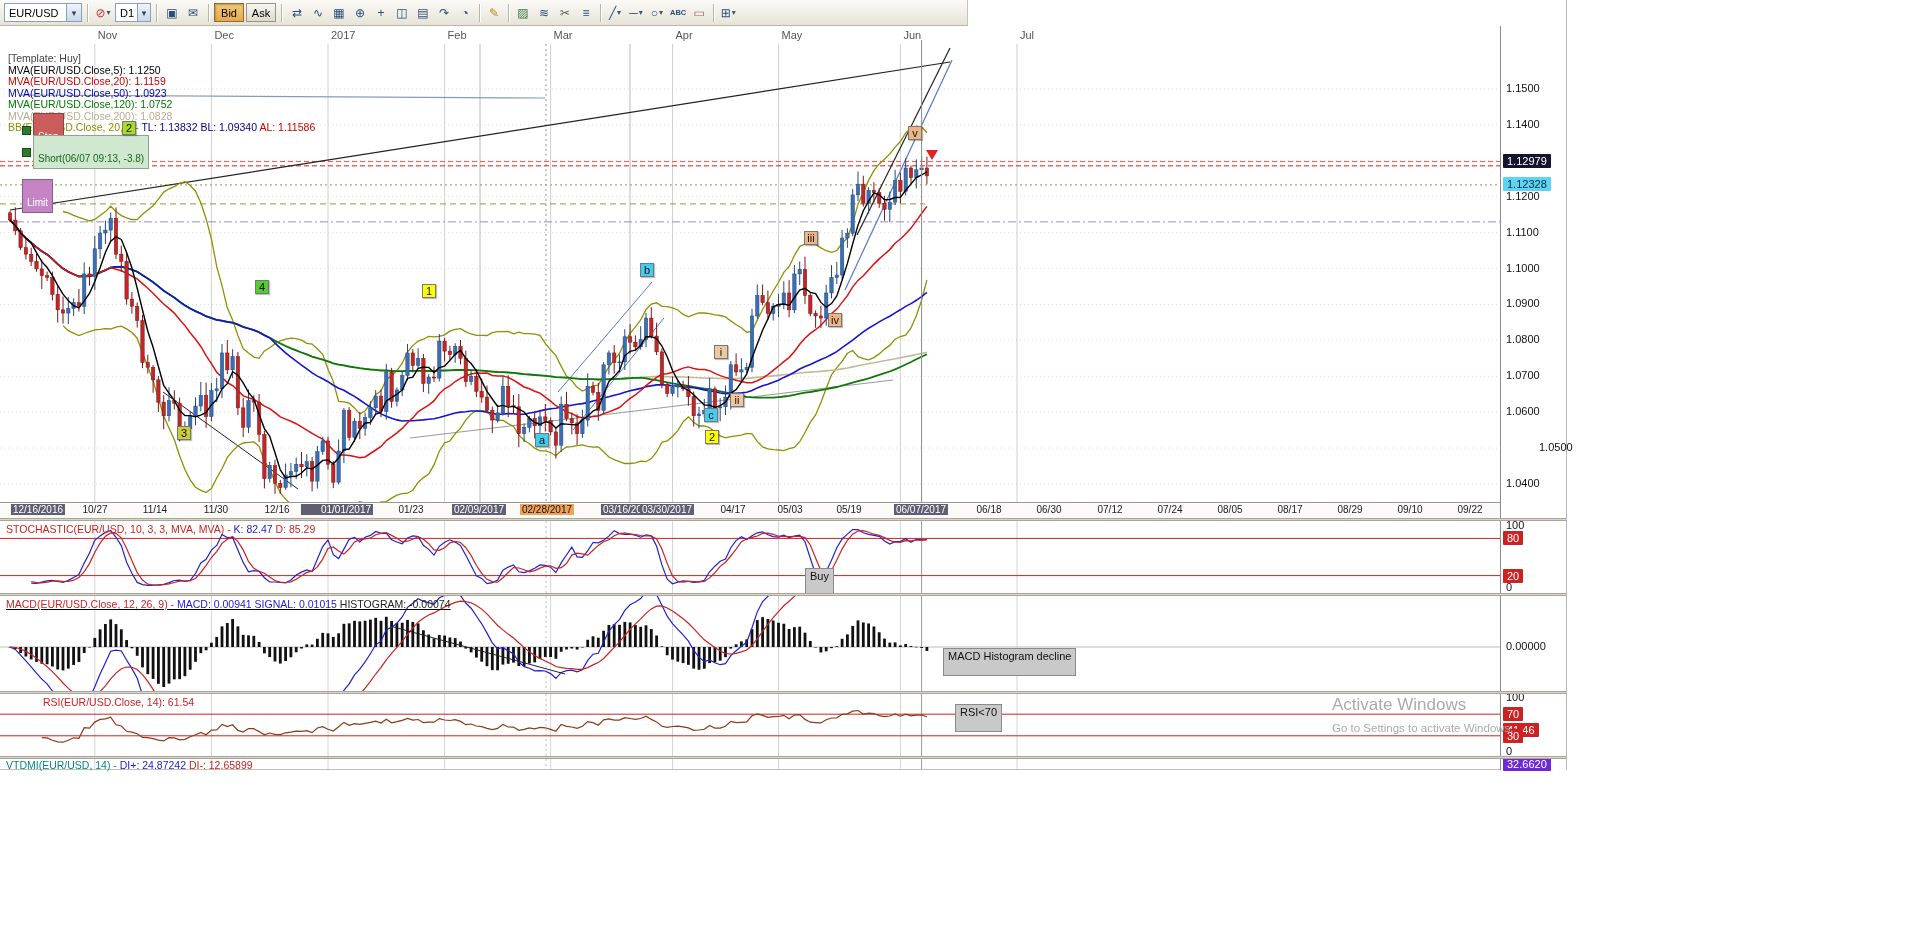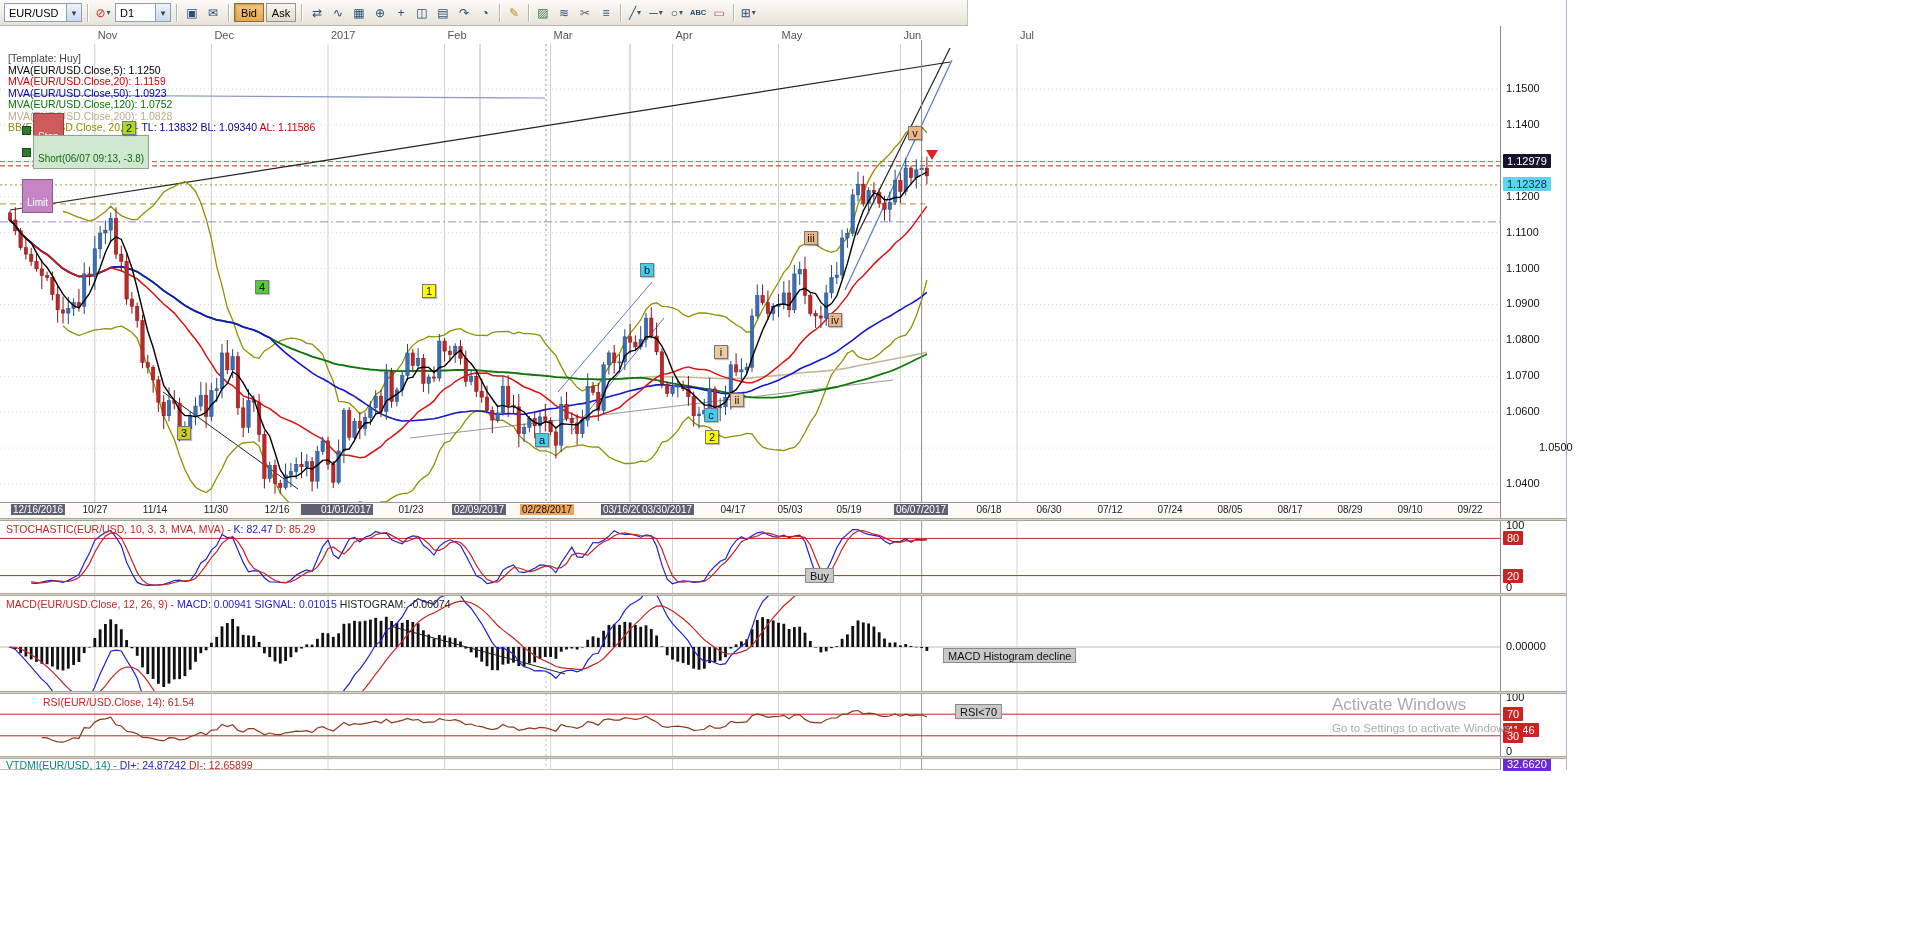--- a/index.html
+++ b/index.html
@@ -22,21 +22,21 @@
 .dlbl{position:absolute;top:1px;transform:translateX(-50%);white-space:nowrap;padding:0 2px}
 .dlbl.dark{background:#5f5f72;color:#fff}
 .dlbl.orange{background:#eda35c;color:#111}
 .splitter{position:absolute;left:0;width:1567px;height:3px;background:#d9d5c9;border-top:1px solid #a9a59a;border-bottom:1px solid #a9a59a;z-index:22;cursor:row-resize}
 .phead{position:absolute;font-size:10.5px;white-space:nowrap;z-index:16;left:6px}
 .legend{position:absolute;left:8px;top:53px;font-size:10.5px;line-height:11.5px;white-space:nowrap;z-index:16}
 .wave{position:absolute;min-width:14px;height:14px;padding:0 2px;border:1px solid #777;font-size:11px;line-height:13px;text-align:center;color:#111;box-shadow:1px 1px 1px rgba(0,0,0,.25);z-index:18;cursor:move}
 .trade{position:absolute;display:flex;align-items:center;font-size:10px;height:14px;z-index:18;cursor:move}
 .trade .sq{width:9px;height:9px;margin-right:2px;border:1px solid #144d14;flex:none}
 .trade .bx{padding:16px 4px;height:15px;line-height:13px;border:1px solid rgba(0,0,0,.3);white-space:nowrap}
-.note{position:absolute;background:#c9c9c9;border:1px solid #8a8a8a;color:#111;font-size:11px;padding:0 4px;height:15px;line-height:14px;white-space:nowrap;z-index:18;cursor:move}
+.note{position:absolute;background:#c9c9c9;border:1px solid #8a8a8a;color:#111;font-size:11px;padding:0 4px;height:28px;line-height:14px;white-space:nowrap;z-index:18;cursor:move}
 .wm1{position:absolute;left:1332px;top:695px;font-size:17px;color:#ababab;z-index:40;pointer-events:none}
 .wm2{position:absolute;left:1332px;top:722px;font-size:11.5px;color:#ababab;z-index:40;pointer-events:none}
 .edge-r{position:absolute;left:1566px;top:0;width:1px;height:770px;background:#aeb6c8}
 .edge-b{position:absolute;left:0;top:769px;width:1567px;height:1px;background:#c2beb2}
 </style>
 </head>
 <body>
 
 <div class="app" id="app">
 
@@ -45,21 +45,21 @@
       <span style="flex:1">EUR/USD</span>
       <span class="cbt">▾</span>
     </div>
     <span class="tsep"></span>
     <span class="icons" id="leftIcons">
         <span class="icon-btn" title="">
           <span style="color: rgb(204, 51, 51);">⊘</span>
           <span class="caret">▾</span>
         </span>
       </span>
-    <div class="combo" style="width:56px">
+    <div class="combo" style="width:36px">
       <span style="flex:1">D1</span>
       <span class="cbt">▾</span>
     </div>
     <span class="tsep"></span>
     <span class="icons" id="midIcons">
         <span class="icon-btn" title="">
           <span>▣</span>
         </span>
         <span class="icon-btn" title="">
           <span>✉</span>
@@ -822,21 +822,21 @@
         <rect x="904.3" y="48.039709562905976" width="2.8" height="2.9602904370940224" fill="#111111"></rect>
         <rect x="909.6" y="50.025264637878834" width="2.8" height="0.9747353621211634" fill="#111111"></rect>
         <rect x="914.9" y="50.82857791739865" width="2.8" height="0.5" fill="#111111"></rect>
         <rect x="920.2" y="51" width="2.8" height="0.9470222721755449" fill="#111111"></rect>
         <rect x="925.5" y="51" width="2.8" height="3.9458517635129517" fill="#111111"></rect>
       </g>
       <polyline points="10.0,51.0 15.3,53.4 20.6,59.1 25.9,64.9 31.2,70.9 36.5,77.1 41.8,83.1 47.1,87.9 52.4,95.0 57.7,103.6 63.0,110.4 68.3,114.1 73.6,114.9 78.9,115.6 84.2,108.2 89.5,102.3 94.8,90.8 100.1,77.9 105.4,66.8 110.7,55.2 116.0,54.2 121.3,55.0 126.6,64.0 131.9,72.6 137.2,82.3 142.5,98.9 147.8,112.5 153.1,125.3 158.4,139.4 163.7,152.5 169.0,158.3 174.3,162.2 179.6,170.0 184.9,174.3 190.2,173.5 195.5,169.3 200.8,162.2 206.1,160.2 211.4,151.5 216.7,143.2 222.0,127.5 227.3,118.2 232.6,107.1 237.9,109.3 243.2,114.8 248.5,112.3 253.8,110.0 259.1,114.9 264.4,127.8 269.7,134.1 275.0,142.1 280.3,148.3 285.6,149.3 290.9,148.1 296.2,144.4 301.5,141.1 306.8,136.3 312.1,135.9 317.4,128.0 322.7,118.6 328.0,115.6 333.3,116.6 338.6,109.6 343.9,94.4 349.2,87.9 354.5,78.9 359.8,73.1 365.1,65.8 370.4,57.8 375.7,48.8 381.0,45.3 386.3,33.6 391.6,31.4 396.9,27.2 402.2,21.0 407.5,11.4 412.8,7.2 418.1,2.7 423.4,5.4 428.7,6.6 434.0,8.3 439.3,1.8 444.6,-0.5 449.9,-0.9 455.2,-2.4 460.5,-0.4 465.8,7.0 471.1,12.2 476.4,20.0 481.7,27.8 487.0,37.1 492.3,46.8 497.6,52.8 502.9,51.5 508.2,54.9 513.5,57.7 518.8,65.9 524.1,70.7 529.4,72.2 534.7,74.9 540.0,74.6 545.3,75.0 550.6,77.6 555.9,82.3 561.2,76.4 566.5,74.7 571.8,74.1 577.1,75.8 582.4,73.8 587.7,64.4 593.0,58.2 598.3,57.3 603.6,46.3 608.9,35.1 614.2,28.6 619.5,23.6 624.8,14.4 630.1,8.8 635.4,6.0 640.7,2.6 646.0,-4.3 651.3,-5.0 656.6,-1.4 661.9,9.3 667.2,20.2 672.5,27.7 677.8,33.4 683.1,38.9 688.4,45.1 693.7,54.3 699.0,61.1 704.3,65.5 709.6,63.9 714.9,66.8 720.2,68.7 725.5,67.7 730.8,59.6 736.1,54.7 741.4,50.3 746.7,46.3 752.0,31.7 757.3,15.9 762.6,5.5 767.9,0.3 773.2,-4.8 778.5,-8.6 783.8,-13.4 789.1,-12.7 794.4,-19.5 799.7,-25.0 805.0,-22.6 810.3,-15.9 815.6,-9.2 820.9,-2.9 826.2,-2.9 831.5,-5.8 836.8,-8.0 842.1,-17.4 847.4,-25.0 852.7,-38.7 858.0,-50.9 863.3,-55.0 868.6,-59.8 873.9,-61.9 879.2,-59.9 884.5,-55.6 889.8,-52.7 895.1,-54.0 900.4,-51.5 905.7,-53.6 911.0,-51.8 916.3,-51.1 921.6,-49.7 926.9,-45.7" fill="none" stroke="#2222cc" stroke-width="1.2"></polyline>
       <polyline points="10.0,51.0 15.3,51.5 20.6,53.0 25.9,55.4 31.2,58.5 36.5,62.2 41.8,66.4 47.1,70.7 52.4,75.6 57.7,81.2 63.0,87.0 68.3,92.4 73.6,96.9 78.9,100.7 84.2,102.2 89.5,102.2 94.8,99.9 100.1,95.5 105.4,89.8 110.7,82.9 116.0,77.1 121.3,72.7 126.6,71.0 131.9,71.3 137.2,73.5 142.5,78.6 147.8,85.4 153.1,93.3 158.4,102.5 163.7,112.5 169.0,121.7 174.3,129.8 179.6,137.8 184.9,145.1 190.2,150.8 195.5,154.5 200.8,156.0 206.1,156.9 211.4,155.8 216.7,153.3 222.0,148.1 227.3,142.1 232.6,135.1 237.9,130.0 243.2,126.9 248.5,124.0 253.8,121.2 259.1,119.9 264.4,121.5 269.7,124.0 275.0,127.7 280.3,131.8 285.6,135.3 290.9,137.8 296.2,139.2 301.5,139.5 306.8,138.9 312.1,138.3 317.4,136.2 322.7,132.7 328.0,129.3 333.3,126.7 338.6,123.3 343.9,117.5 349.2,111.6 354.5,105.1 359.8,98.7 365.1,92.1 370.4,85.3 375.7,78.0 381.0,71.4 386.3,63.9 391.6,57.4 396.9,51.3 402.2,45.3 407.5,38.5 412.8,32.2 418.1,26.3 423.4,22.2 428.7,19.0 434.0,16.9 439.3,13.9 444.6,11.0 449.9,8.6 455.2,6.4 460.5,5.1 465.8,5.5 471.1,6.8 476.4,9.4 481.7,13.1 487.0,17.9 492.3,23.7 497.6,29.5 502.9,33.9 508.2,38.1 513.5,42.0 518.8,46.8 524.1,51.6 529.4,55.7 534.7,59.5 540.0,62.5 545.3,65.0 550.6,67.5 555.9,70.5 561.2,71.7 566.5,72.3 571.8,72.7 577.1,73.3 582.4,73.4 587.7,71.6 593.0,68.9 598.3,66.6 603.6,62.5 608.9,57.0 614.2,51.3 619.5,45.8 624.8,39.5 630.1,33.4 635.4,27.9 640.7,22.9 646.0,17.4 651.3,12.9 656.6,10.1 661.9,9.9 667.2,12.0 672.5,15.1 677.8,18.8 683.1,22.8 688.4,27.3 693.7,32.7 699.0,38.4 704.3,43.8 709.6,47.8 714.9,51.6 720.2,55.0 725.5,57.6 730.8,58.0 736.1,57.3 741.4,55.9 746.7,54.0 752.0,49.5 757.3,42.8 762.6,35.3 767.9,28.3 773.2,21.7 778.5,15.7 783.8,9.8 789.1,5.3 794.4,0.4 799.7,-4.7 805.0,-8.3 810.3,-9.8 815.6,-9.7 820.9,-8.3 826.2,-7.3 831.5,-7.0 836.8,-7.2 842.1,-9.2 847.4,-12.4 852.7,-17.6 858.0,-24.3 863.3,-30.4 868.6,-36.3 873.9,-41.4 879.2,-45.1 884.5,-47.2 889.8,-48.3 895.1,-49.5 900.4,-49.9 905.7,-50.6 911.0,-50.8 916.3,-50.9 921.6,-50.6 926.9,-49.7" fill="none" stroke="#cc2222" stroke-width="1.2"></polyline>
       <line x1="390" y1="30" x2="565" y2="78" stroke="#222222" stroke-width="1"></line>
     </svg>
-    <div class="phead" style="top: 598px;"><span style="color: rgb(204, 34, 34);">MACD(EUR/USD.Close, 12, 26, 9) -  </span><span style="color: rgb(34, 34, 204);">MACD: 0.00941  </span><span style="color: rgb(34, 34, 204);">SIGNAL: 0.01015  </span><span style="color: rgb(34, 34, 34);">HISTOGRAM: -0.00074</span></div>
+    <div class="phead" style="top: 598px; text-decoration: underline;"><span style="color: rgb(204, 34, 34);">MACD(EUR/USD.Close, 12, 26, 9) -  </span><span style="color: rgb(34, 34, 204);">MACD: 0.00941  </span><span style="color: rgb(34, 34, 204);">SIGNAL: 0.01015  </span><span style="color: rgb(34, 34, 34);">HISTOGRAM: -0.00074</span></div>
     <div class="note" style="left: 943px; top: 648px;">MACD Histogram  decline</div>
     <svg width="1500" height="62" class="layer" style="top: 694px;">
       <line x1="94.8" y1="0" x2="94.8" y2="62" stroke="#d4d4d4" stroke-width="1"></line>
       <line x1="211.4" y1="0" x2="211.4" y2="62" stroke="#d4d4d4" stroke-width="1"></line>
       <line x1="328" y1="0" x2="328" y2="62" stroke="#d4d4d4" stroke-width="1"></line>
       <line x1="444.59999999999997" y1="0" x2="444.59999999999997" y2="62" stroke="#d4d4d4" stroke-width="1"></line>
       <line x1="550.6" y1="0" x2="550.6" y2="62" stroke="#d4d4d4" stroke-width="1"></line>
       <line x1="672.5" y1="0" x2="672.5" y2="62" stroke="#d4d4d4" stroke-width="1"></line>
       <line x1="778.5" y1="0" x2="778.5" y2="62" stroke="#d4d4d4" stroke-width="1"></line>
       <line x1="900.4" y1="0" x2="900.4" y2="62" stroke="#d4d4d4" stroke-width="1"></line>

